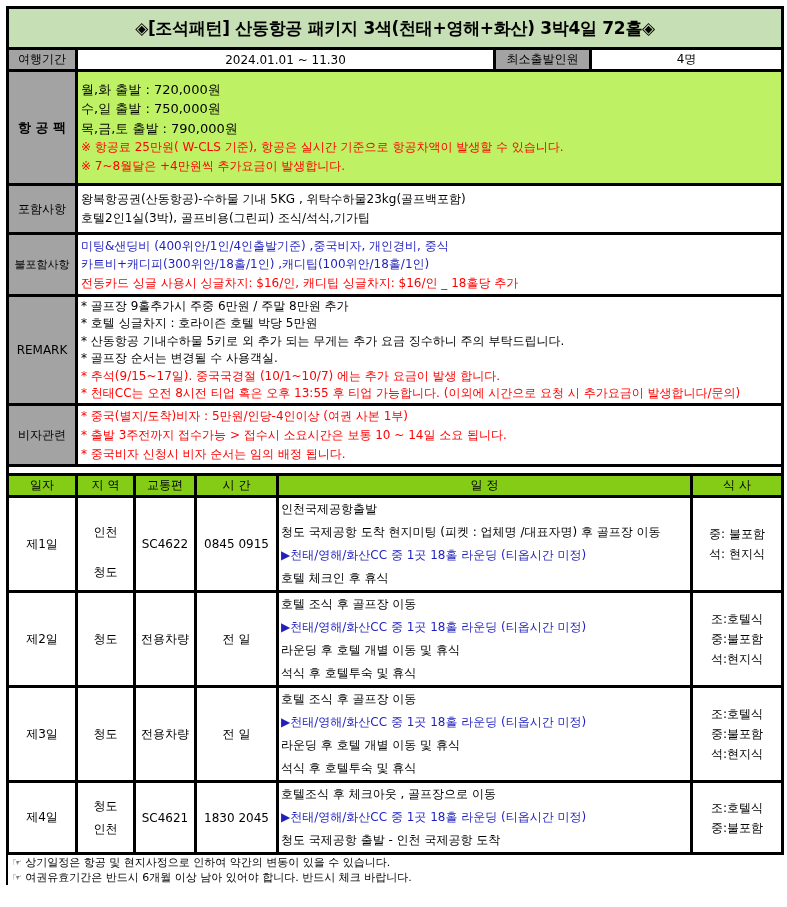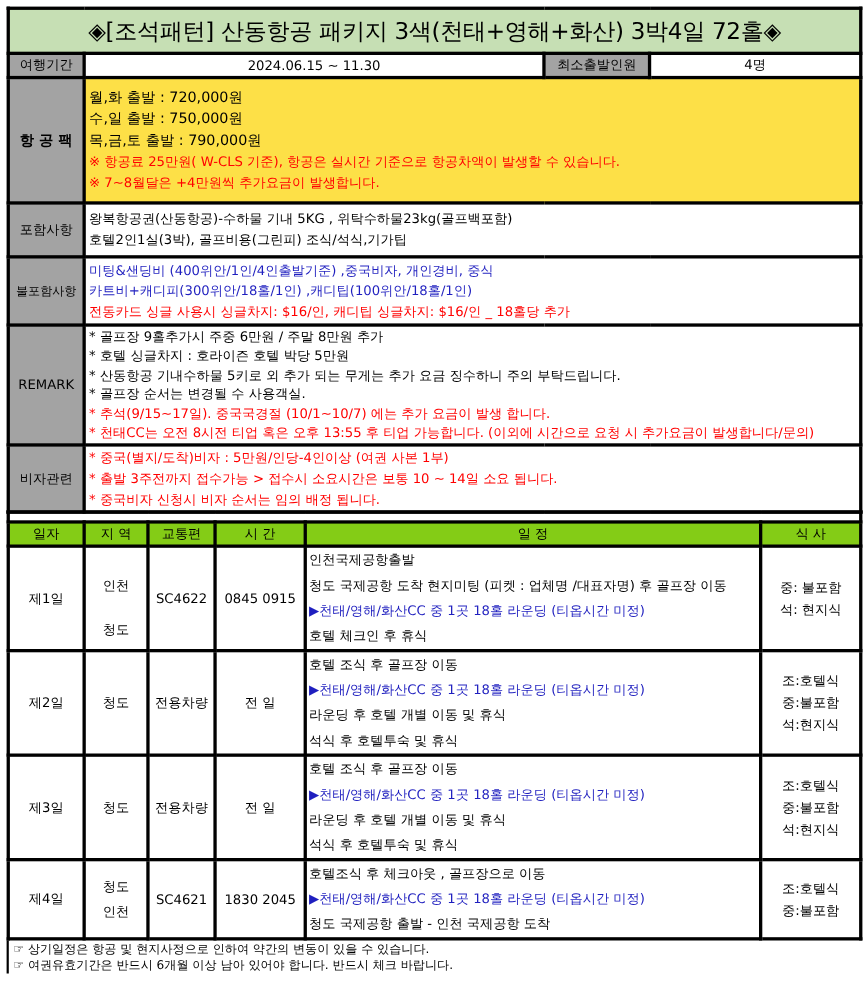--- a/index.html
+++ b/index.html
@@ -1,23 +1,23 @@
 <!DOCTYPE html>
 <html><head>
 <meta charset="utf-8">
 <style>
   html, body { margin: 0; padding: 0; background: #fff; }
   body { width: 787px; height: 907px; overflow: hidden; font-family: "DejaVu Sans", "Liberation Sans", sans-serif; color: #000; }
   .page { position: absolute; left: 6px; top: 6px; width: 775px; }
   table { border-collapse: collapse; width: 775px; table-layout: fixed; }
   td { border: 3px solid #000; padding: 0; vertical-align: middle; }
-  .title { background: #c6dfb4; height: 38px; text-align: center; font-size: 21px; font-weight: normal; letter-spacing: -0.3px; }
+  .title { background: #c6dfb4; height: 38px; text-align: center; font-size: 17px; font-weight: bold; letter-spacing: -0.3px; }
   .lbl { background: #a3a3a3; text-align: center; font-size: 12px; }
   .val { text-align: center; font-size: 12px; }
-  .yellow { background: #fde047; }
+  .yellow { background: #bef264; }
   .lines { padding: 1px 3px; font-size: 12px; line-height: 18.6px; }
   .lines div { white-space: nowrap; }
   .red { color: #ff0000; }
   .blue { color: #1f1fbf; }
   .lg { font-size: 13px; line-height: 19.6px; }
   .spacer td { height: 6px; border-left: 3px solid #000; border-right: 3px solid #000; }
   .hdr td { background: #84cc16; text-align: center; font-size: 12px; height: 19px; }
   .it td { text-align: center; font-size: 12px; }
   .sched { text-align: left !important; padding: 0 2px !important; font-size: 12px; }
   .sched div { line-height: 23px; white-space: nowrap; }
@@ -35,21 +35,21 @@
         <col style="width:418px">
         <col style="width:96px">
         <col style="width:192px">
   </colgroup>
   <tbody>
         <tr>
     <td colspan="4" class="title">◈[조석패턴] 산동항공 패키지 3색(천태+영해+화산) 3박4일 72홀◈</td>
   </tr>
   <tr style="height:22px">
     <td class="lbl">여행기간</td>
-    <td class="val">2024.06.15 ~ 11.30</td>
+    <td class="val">2024.01.01 ~ 11.30</td>
     <td class="lbl">최소출발인원</td>
     <td class="val">4명</td>
   </tr>
   <tr style="height:114px">
     <td class="lbl" style="font-weight:bold;font-size:13px">항 공 팩</td>
     <td colspan="3" class="yellow lines">
       <div class="lg">월,화 출발 : 720,000원</div>
       <div class="lg">수,일 출발 : 750,000원</div>
       <div class="lg">목,금,토 출발 : 790,000원</div>
       <div class="red">※ 항공료 25만원( W-CLS 기준), 항공은 실시간 기준으로 항공차액이 발생할 수 있습니다.</div>

